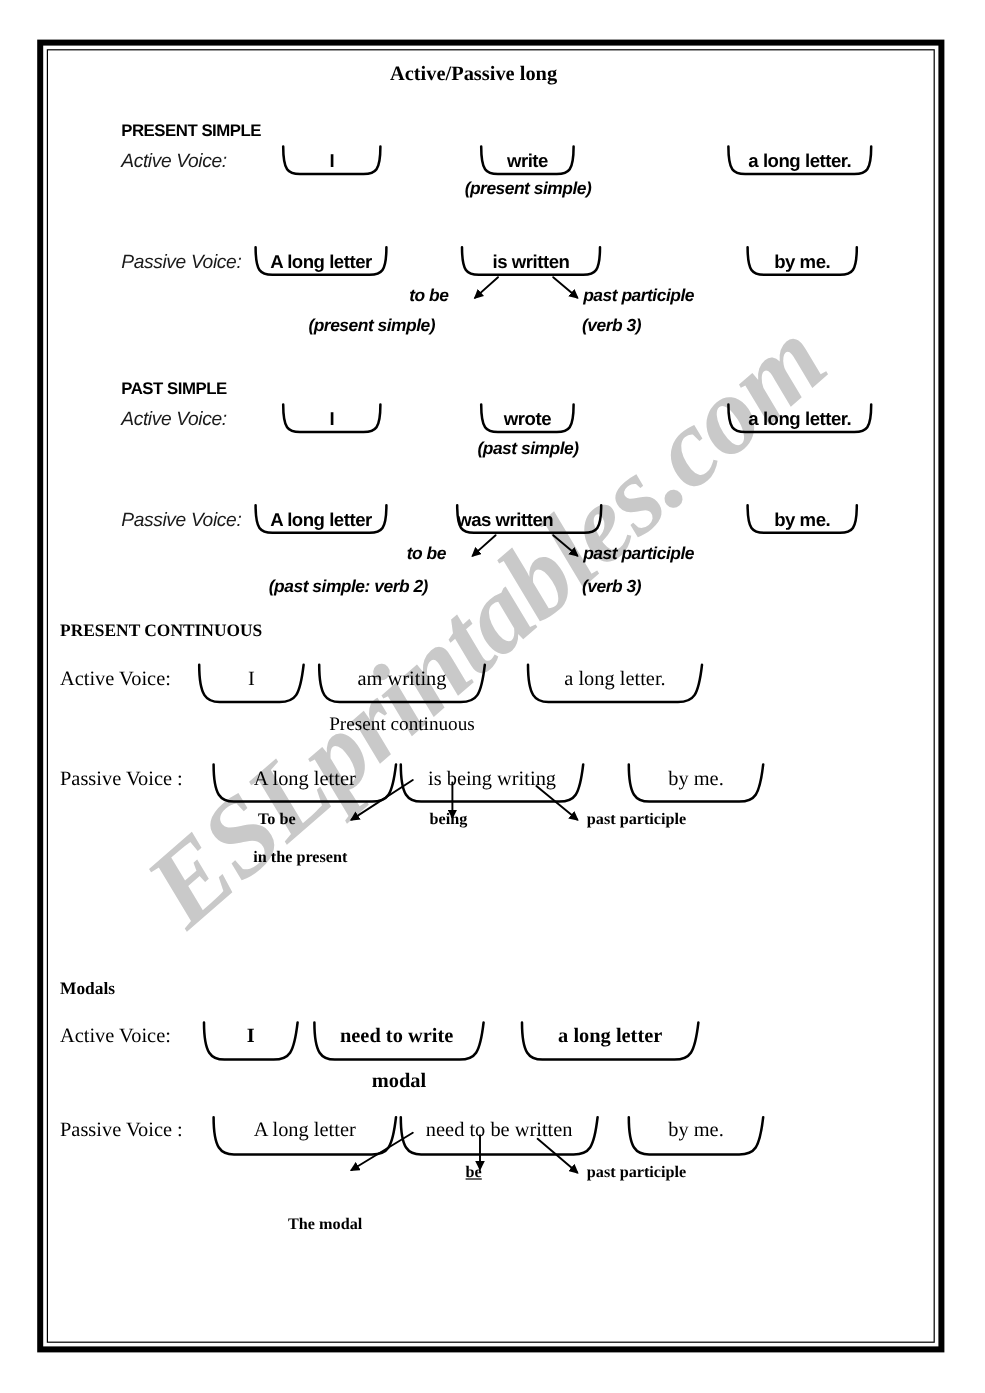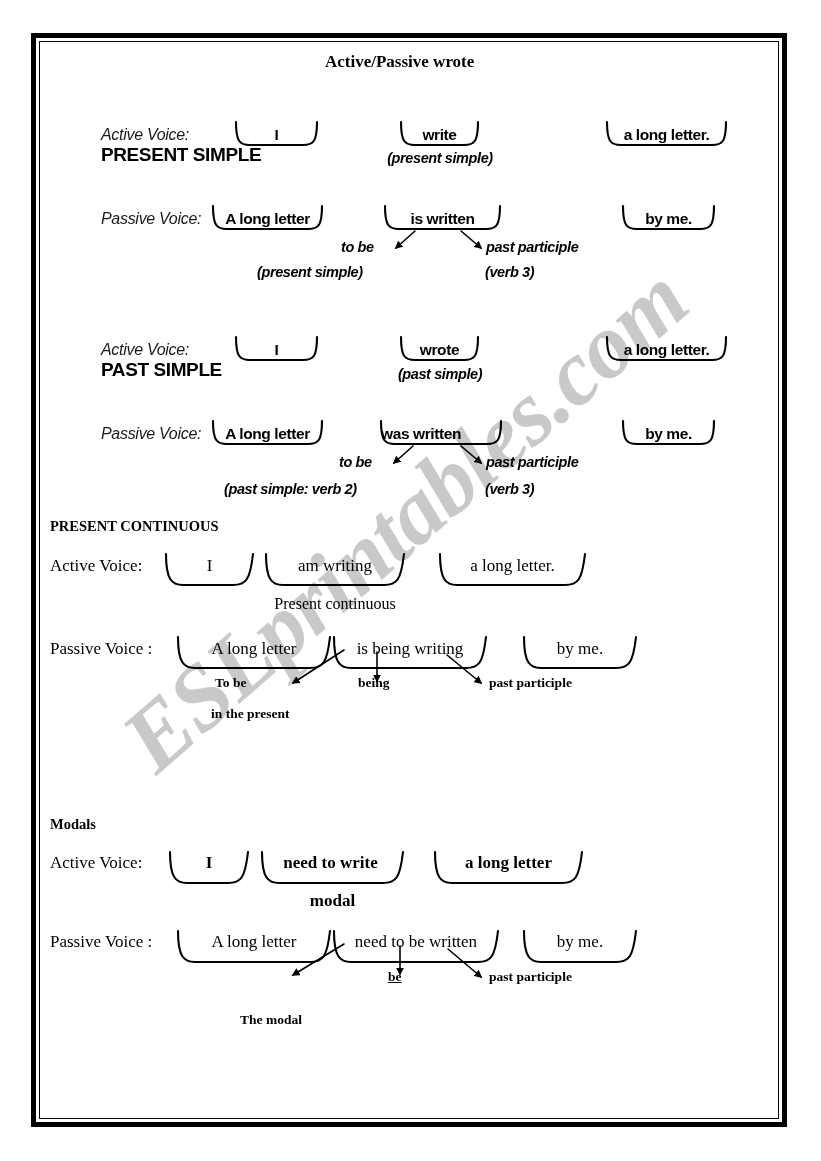--- a/index.html
+++ b/index.html
@@ -71,24 +71,23 @@
     font-family: "Liberation Serif", serif;
     font-weight: bold;
     font-size: 17px;
     color: #000;
   }
 
   
   .h-sans {
     font-family: "Liberation Sans", sans-serif;
     font-weight: bold;
-    font-size: 19px;
+    font-size: 14px;
     letter-spacing: -0.4px;
     color: #000;
-    margin-top: 44px;
   }
   .voice-sans {
     font-family: "Liberation Sans", sans-serif;
     font-style: italic;
     font-size: 16px;
     letter-spacing: -0.3px;
     color: #1a1a1a;
   }
   .cell-sans {
     font-family: "Liberation Sans", sans-serif;
@@ -209,21 +208,21 @@
       <path d="M 334 931 C 334 957, 340 962, 351 962 L 478 962 C 491 962, 495 957, 498 931"></path>
       <path d="M 524 931 C 524 957, 530 962, 541 962 L 616 962 C 629 962, 633 957, 636 931"></path>
       <path d="M 344 944 L 293 975" marker-end="url(#ah)" stroke-width="1.6"></path>
       <path d="M 400 946 L 400 974" marker-end="url(#ah)" stroke-width="1.6"></path>
       <path d="M 448 949 L 481 977" marker-end="url(#ah)" stroke-width="1.6"></path>
     </g>
   </svg>
 
   <div class="content">
 
-    <div class="abs title" style="left:325px; top:52px;">Active/Passive wrote</div>
+    <div class="abs title" style="left:325px; top:52px;">Active/Passive long</div>
 
     <div class="abs h-sans" style="left:101px; top:100px;">PRESENT SIMPLE</div>
 
     <div class="abs voice-sans" style="left:101px; top:126px;">Active Voice:</div>
     <div class="abs cell-sans" style="left:236px; top:126px; width:81px; text-align:center;">I</div>
     <div class="abs cell-sans" style="left:401px; top:126px; width:77px; text-align:center;">write</div>
     <div class="abs cell-sans" style="left:607px; top:126px; width:119px; text-align:center;">a long letter.</div>
     <div class="abs note-sans" style="left:375px; top:150px; width:130px; text-align:center;">(present simple)</div>
 
     <div class="abs voice-sans" style="left:101px; top:210px;">Passive Voice:</div>

